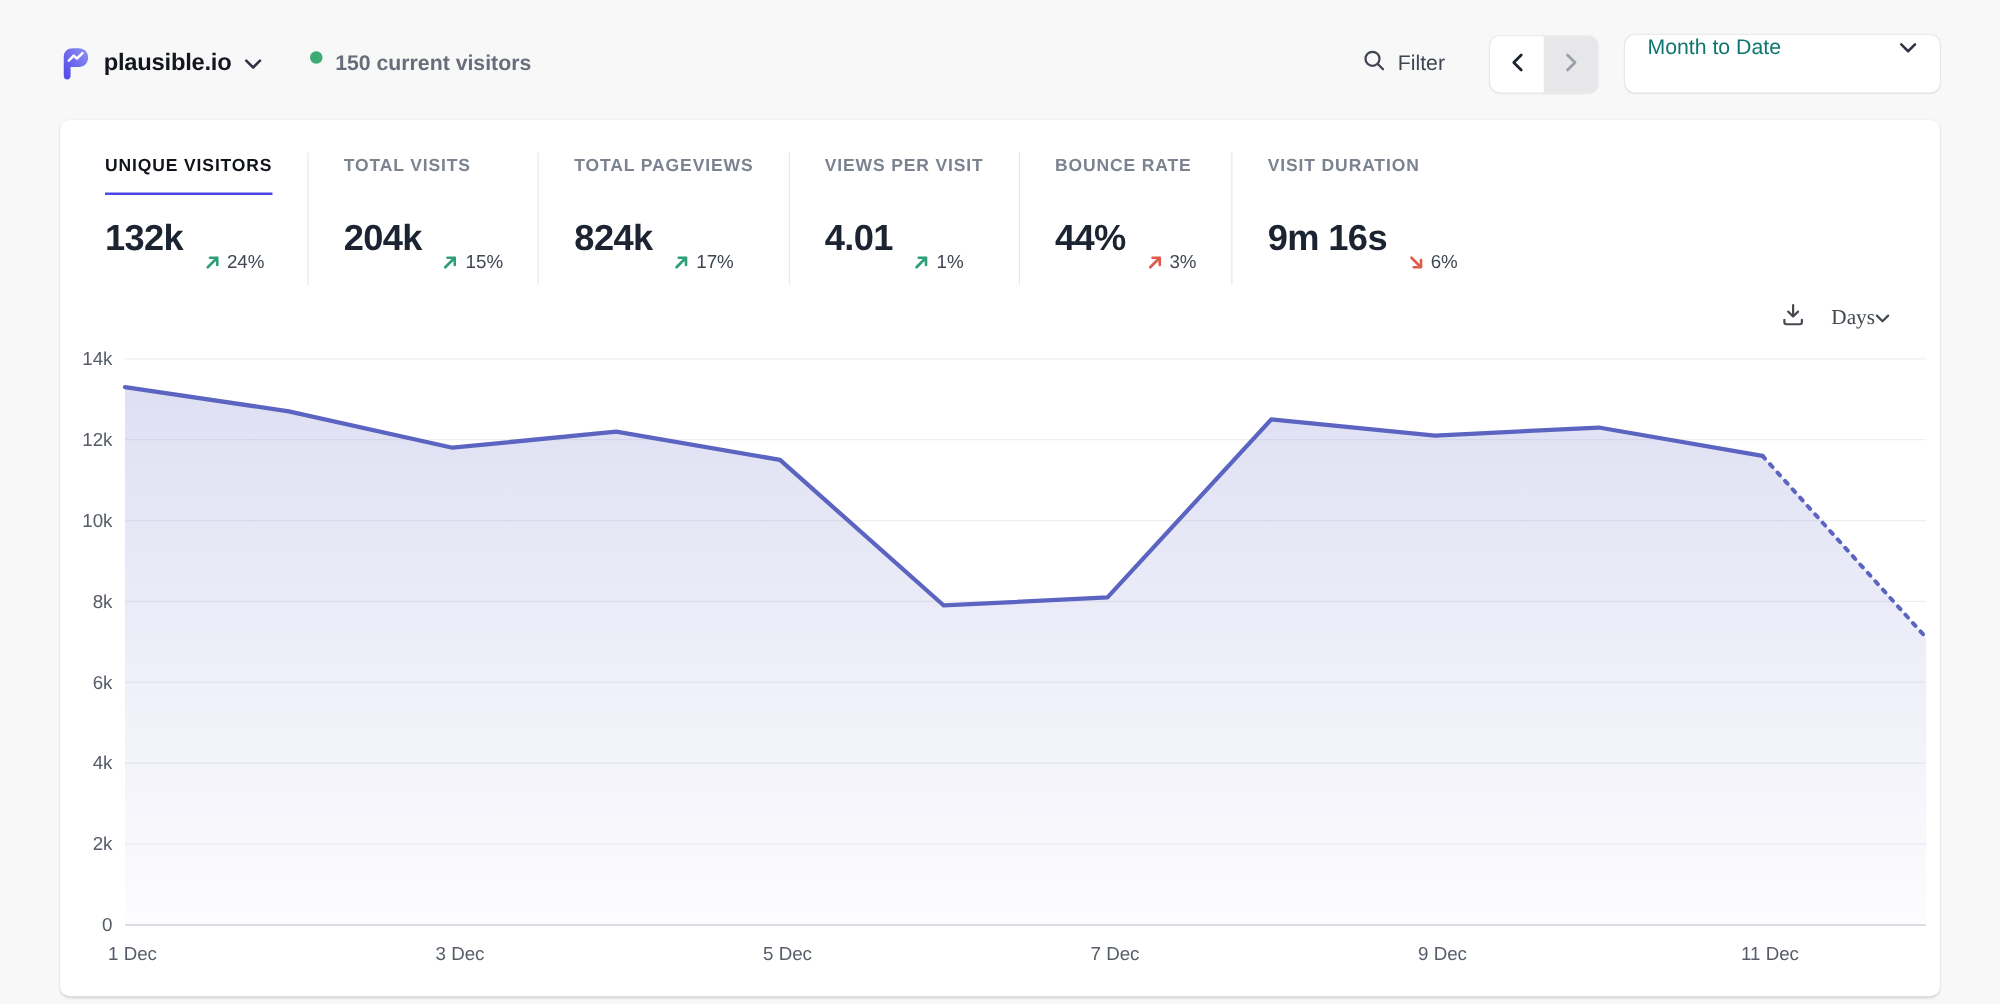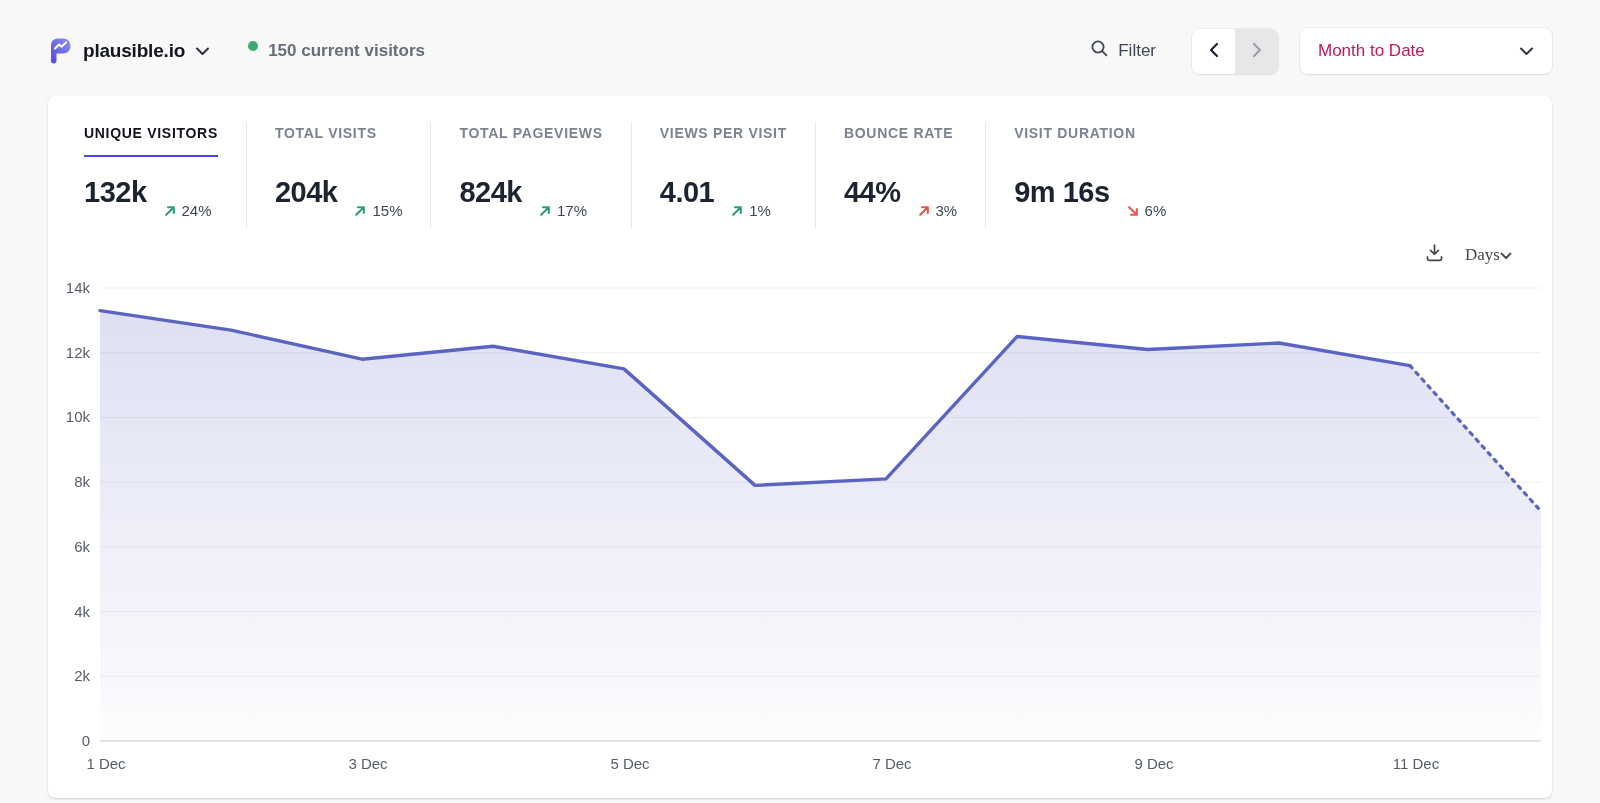--- a/index.html
+++ b/index.html
@@ -41,25 +41,25 @@
     box-shadow:0 0 0 1px rgba(0,0,0,0.05), 0 1px 2px rgba(0,0,0,0.05);
     height:45px; margin-left:14px;
   }
   .nav-arrows button {
     width:43px; display:flex; align-items:center; justify-content:center;
     border:none; cursor:pointer;
   }
   .prev-btn { background:#ffffff; }
   .next-btn { background:#e7e7e9; }
   .date-select {
-    display:flex; align-items:center; justify-content:space-between;
+    display:flex; justify-content:space-between;
     width:252px; height:46px; padding:0 18px;
     background:#ffffff; border:none; border-radius:8px; cursor:pointer;
     box-shadow:0 0 0 1px rgba(0,0,0,0.05), 0 1px 2px rgba(0,0,0,0.06);
-    font-family:inherit; font-size:17px; font-weight:500; color:#be185d;
+    font-family:inherit; font-size:17px; font-weight:500; color:#0f766e;
   }
   
   .card {
     margin:6px 48px 0 48px;
     background:#ffffff; border-radius:8px;
     box-shadow:0 1px 2px rgba(16,24,40,0.1), 0 1px 3px rgba(16,24,40,0.08);
     padding:26px 0 18px 0;
   }
   
   .stats-row { display:flex; align-items:flex-start; margin:0 36px; }

